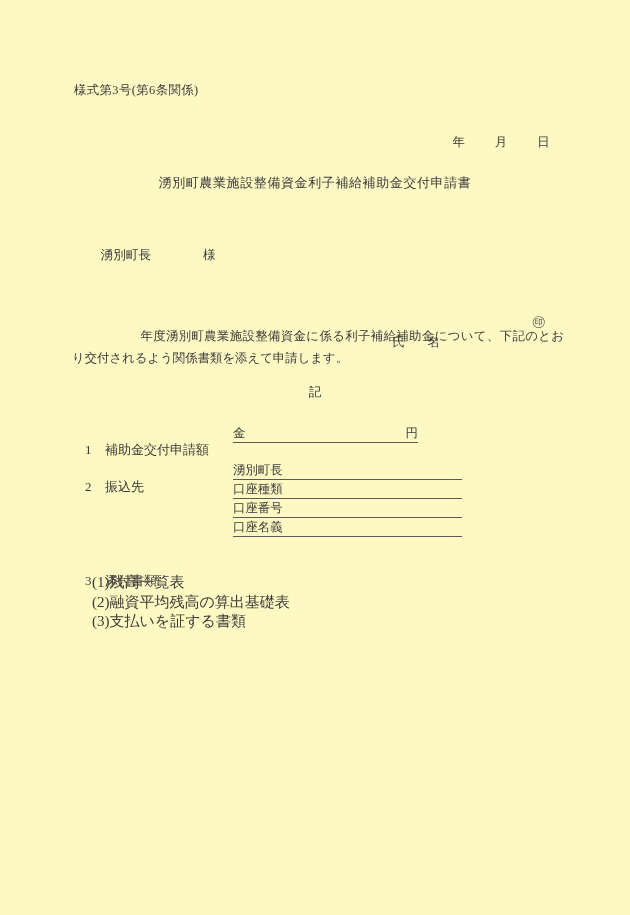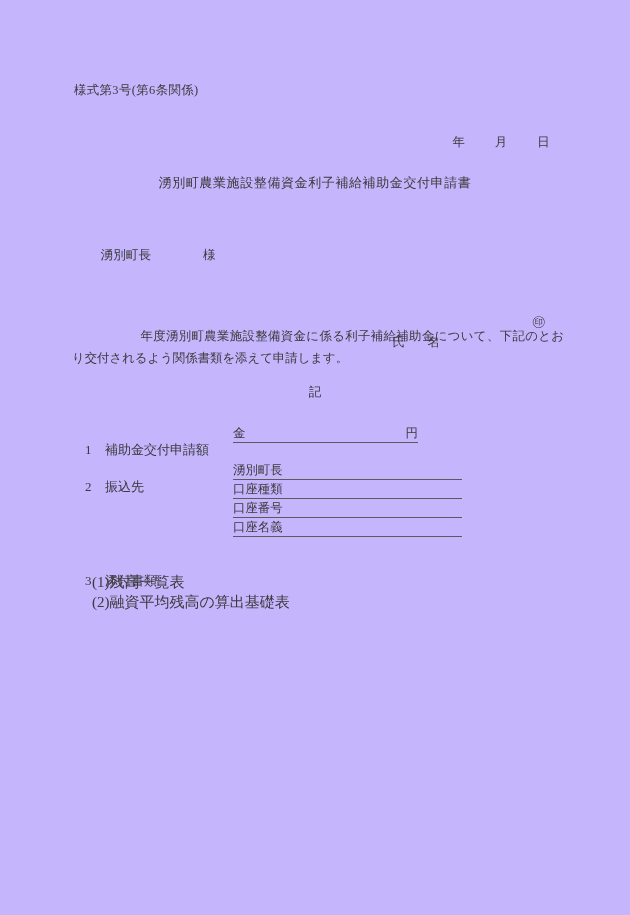--- a/index.html
+++ b/index.html
@@ -12,21 +12,21 @@
     height: 915px;
     background: #fcfcfc;
     font-family: "Liberation Serif", "DejaVu Serif", serif;
     color: #3a3a3a;
     position: relative;
     overflow: hidden;
   }
   .page {
     position: absolute;
     inset: 0;
-    background: #c4b5fd;
+    background: #fef9c3;
   }
 
   
   .abs { position: absolute; white-space: pre; }
 
   
   .form-no {
     left: 74px;
     top: 82px;
     font-size: 12.4px;
@@ -189,15 +189,16 @@
   <div class="ul-field bank-field bank-4">
     <span>口座名義</span>
   </div>
 
   <div class="abs sec-num sec3">
     <span class="num">3</span><span>添付書類</span>
   </div>
   <div class="attach-list">
     <span class="item">(1)残高一覧表</span>
     <span class="item">(2)融資平均残高の算出基礎表</span>
+    <span class="item">(3)支払いを証する書類</span>
   </div>
 
 </div>
 
 </body></html>

